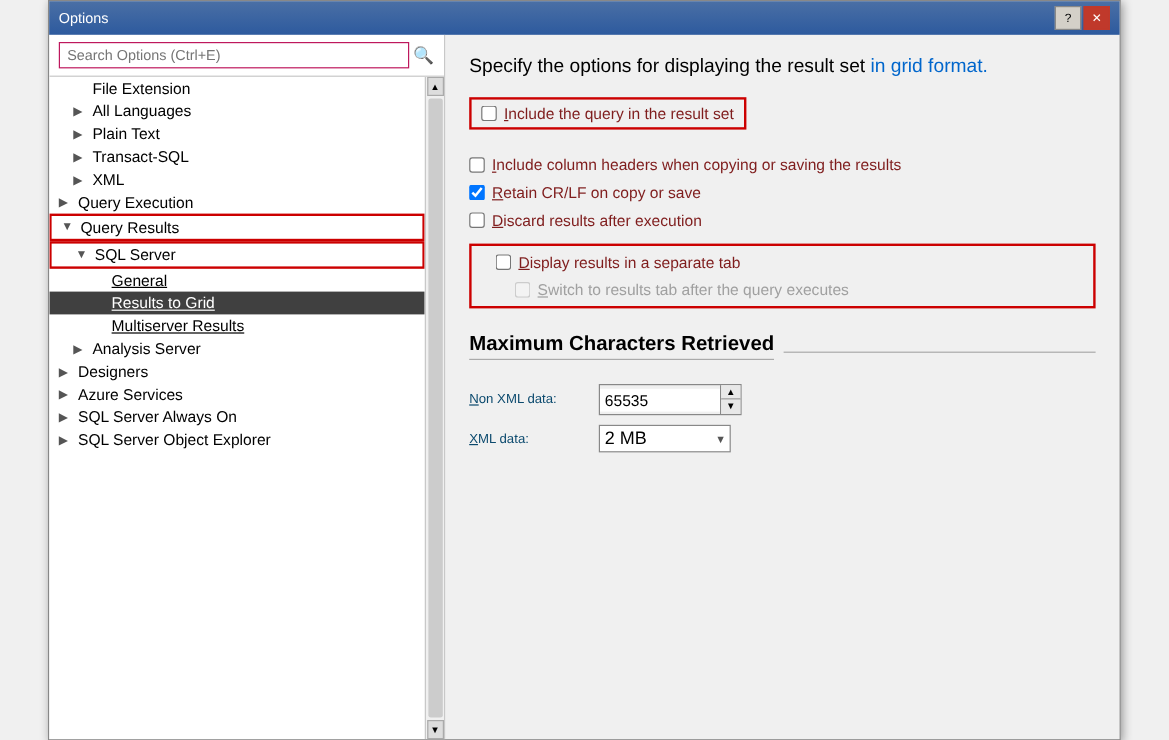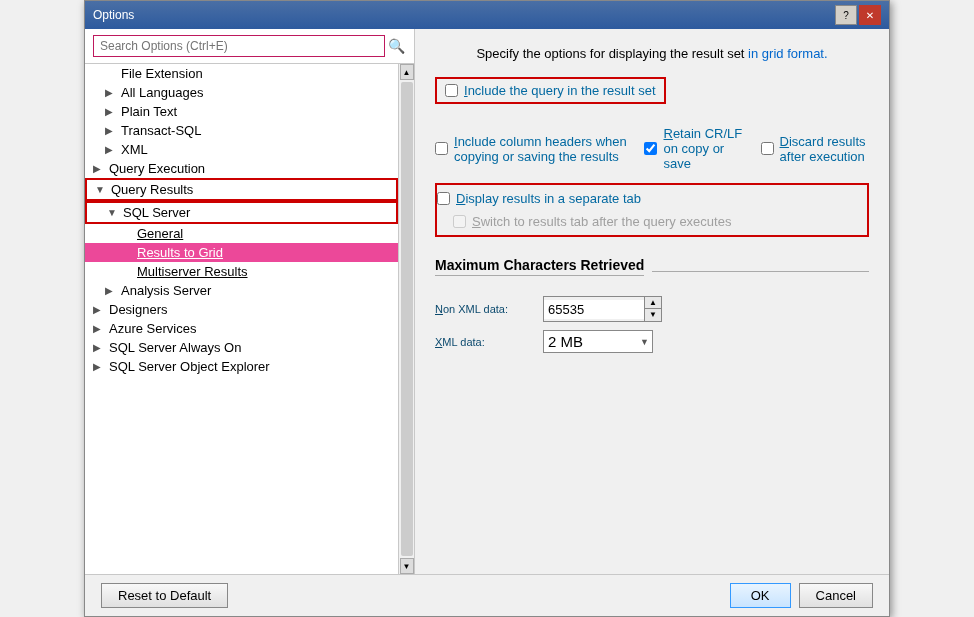--- a/index.html
+++ b/index.html
@@ -6,21 +6,21 @@
     body {
       font-family: 'Segoe UI', Tahoma, Geneva, Verdana, sans-serif;
       font-size: 13px;
       background: #f0f0f0;
       display: flex;
       align-items: center;
       justify-content: center;
       min-height: 100vh;
     }
     .window {
-      width: 806px;
+      width: 894px;
       height: 617px;
       background: #f0f0f0;
       border: 1px solid #888;
       box-shadow: 2px 2px 8px rgba(0,0,0,0.4);
       display: flex;
       flex-direction: column;
     }
     .title-bar {
       background: linear-gradient(to bottom, #4a6fa5, #2d5a9e);
       color: white;
@@ -90,21 +90,21 @@
     }
     .tree-item {
       display: flex;
       align-items: center;
       padding: 2px 4px;
       cursor: pointer;
       white-space: nowrap;
       color: #000;
     }
     .tree-item.selected {
-      background: #ec4899;
+      background: #404040;
       color: white;
     }
     .tree-arrow {
       width: 16px;
       font-size: 10px;
       display: inline-block;
       color: #555;
     }
     .tree-item.selected .tree-arrow {
       color: white;
@@ -112,73 +112,72 @@
     .indent1 { padding-left: 20px; }
     .indent2 { padding-left: 36px; text-decoration: underline; }
     .right-panel {
       flex: 1;
       padding: 16px 20px;
       overflow-y: auto;
       display: flex;
       flex-direction: column;
     }
     .right-desc {
-      font-size: 13px;
+      font-size: 16px;
       color: #000;
       margin-bottom: 14px;
       line-height: 1.4;
-      text-align: center;
     }
     .right-desc .highlight-blue {
       color: #0066cc;
     }
     .option-group {
       display: flex;
-      flex-direction: row;
+      flex-direction: column;
       gap: 8px;
       margin-bottom: 12px;
     }
     .option-row {
       display: flex;
       align-items: center;
       gap: 6px;
     }
     .option-row input[type="checkbox"] {
       width: 13px;
       height: 13px;
       margin: 0;
     }
     .option-label {
       font-size: 13px;
-      color: #0369a1;
+      color: #7f1d1d;
     }
     .option-label .underline {
       text-decoration: underline;
     }
     .bordered-group {
       border: 2px solid #cc0000;
-      padding: 6px 0;
+      padding: 6px 20px;
       display: flex;
       flex-direction: column;
       gap: 8px;
       margin-bottom: 12px;
     }
     .bordered-group-single {
       border: 2px solid #cc0000;
       padding: 4px 8px;
       display: inline-flex;
       align-items: center;
       gap: 6px;
       margin-bottom: 12px;
     }
     .max-chars-section {
       margin-top: 4px;
     }
     .max-chars-title {
-      font-size: 14px;
+      font-size: 17px;
       font-weight: bold;
       color: #000;
       border-bottom: 1px solid #aaa;
       margin-bottom: 10px;
       padding-bottom: 2px;
     }
     .field-row {
       display: flex;
       align-items: center;
       gap: 8px;
@@ -477,20 +476,13 @@
             </select>
           </div>
         </div>
       </div>
 
       <div style="flex:1;"></div>
 
     </div>
   </div>
 
-  <div class="bottom-bar">
-    <button class="reset-btn">Reset to Default</button>
-    <div class="bottom-right-btns">
-      <button class="ok-btn">OK</button>
-      <button class="cancel-btn">Cancel</button>
-    </div>
-  </div>
 </div>
 
 </body></html>

